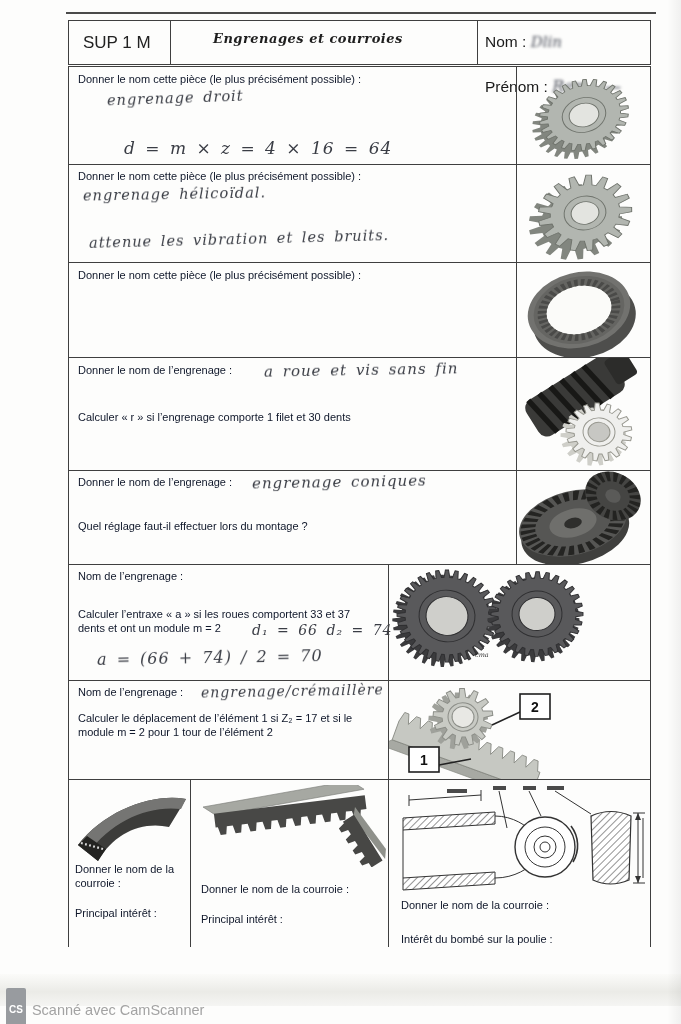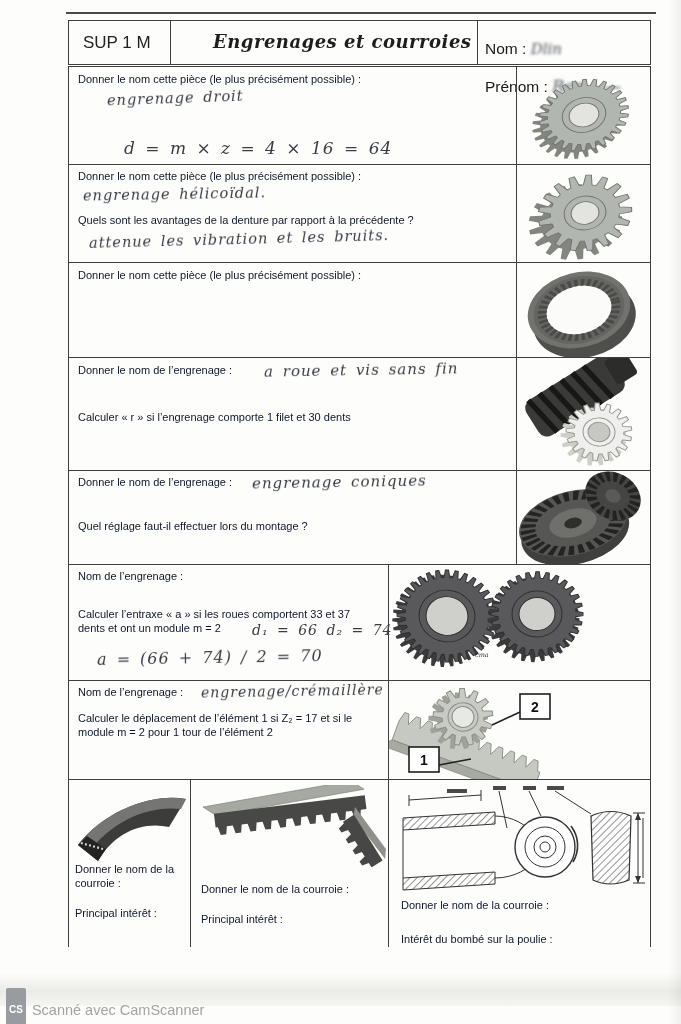--- a/index.html
+++ b/index.html
@@ -8,21 +8,21 @@
   .edge-right{position:absolute;top:0;right:0;width:14px;height:100%;
         background:linear-gradient(90deg,rgba(0,0,0,0),rgba(0,0,0,0.05));}
   .table-clip{position:absolute;left:0;top:0;width:681px;height:947px;overflow:hidden;}
   .topline{position:absolute;left:66px;top:12px;width:590px;height:2px;background:#4a4a4a;}
   .cell{position:absolute;border:1px solid #3f3f3f;box-sizing:border-box;background:transparent;}
   .q{position:absolute;font-weight:normal;font-size:11px;line-height:1.28;color:#0f172a;}
   .hw{position:absolute;font-family:"DejaVu Serif",serif;font-style:italic;color:#3a3d45;
       letter-spacing:1px;word-spacing:3px;filter:blur(0.25px);white-space:nowrap;}
   .hdr-code{position:absolute;font-size:17px;color:#222;}
   .hdr-title{position:absolute;font-family:"DejaVu Serif",serif;font-style:italic;font-weight:bold;
-      font-size:18px;color:#1e1e1e;letter-spacing:0.5px;}
+      font-size:13px;color:#1e1e1e;letter-spacing:0.5px;}
   .hdr-name-line{position:absolute;font-size:15.5px;color:#1a1a1a;white-space:nowrap;}
   .hw-blur{font-family:"DejaVu Serif",serif;font-style:italic;color:#4a4e59;filter:blur(1.4px);}
   .imgsvg{position:absolute;}
   .lblbox{fill:#ffffff;stroke:#1f1f1f;stroke-width:1.6;}
   .lbltxt{font-family:"Liberation Sans",sans-serif;font-weight:bold;font-size:14px;fill:#111;}
   .tinylogo{font-family:"DejaVu Serif",serif;font-style:italic;font-size:6.5px;fill:#2c2c2c;}
   .bottom-band{position:absolute;left:0;top:974px;width:681px;height:32px;
       background:linear-gradient(180deg,#fbfbf9 0%,#ebebe7 55%,#f5f5f3 100%);}
   .watermark{position:absolute;left:6px;top:988px;display:flex;align-items:center;gap:6px;}
   .cs-badge{display:inline-block;background:#989b9f;color:#fff;font-size:10px;font-weight:bold;
@@ -38,21 +38,21 @@
   <div class="table-clip">
     <div class="topline"></div>
 
     <div class="cell" style="left:68px;top:20px;width:103px;height:45px;">
       <span class="hdr-code" style="left:14px;top:12px;">SUP 1 M</span>
     </div>
     <div class="cell" style="left:170px;top:20px;width:308px;height:45px;">
       <span class="hdr-title" style="left:42px;top:10px;">Engrenages et courroies</span>
     </div>
     <div class="cell" style="left:477px;top:20px;width:174px;height:45px;">
-      <span class="hdr-name-line" style="left:7px;top:19px;text-align:center;">
+      <span class="hdr-name-line" style="left:7px;top:12px;text-align:center;">
         <span>Nom :</span>
         <span class="hw-blur" style="font-size:15px;">Dlin</span>
       </span>
       <span class="hdr-name-line" style="left:7px;top:22px;margin-top:34px;">
         <span>Prénom :</span>
         <span class="hw-blur" style="font-size:16px;">Ren ——</span>
       </span>
     </div>
 
     <div class="cell" style="left:68px;top:66px;width:449px;height:99px;">
@@ -67,21 +67,20 @@
             <polygon points="37.0,0.0 45.0,2.0 44.7,5.4 36.5,6.1 35.9,8.9 43.2,12.7 42.1,16.0 34.0,14.6 32.8,17.2 38.9,22.6 37.0,25.6 29.5,22.3 27.7,24.5 32.4,31.3 29.8,33.7 23.3,28.7 21.0,30.5 23.9,38.1 20.9,39.8 15.8,33.5 13.1,34.6 14.1,42.7 10.8,43.7 7.3,36.3 4.5,36.7 3.5,44.9 0.0,45.0 -1.6,37.0 -4.5,36.7 -7.4,44.4 -10.8,43.7 -10.4,35.5 -13.1,34.6 -17.8,41.3 -20.9,39.8 -18.6,32.0 -21.0,30.5 -27.1,35.9 -29.8,33.7 -25.7,26.6 -27.7,24.5 -34.9,28.3 -37.0,25.6 -31.3,19.7 -32.8,17.2 -40.7,19.2 -42.1,16.0 -35.1,11.6 -35.9,8.9 -44.1,8.9 -44.7,5.4 -36.9,2.9 -37.0,0.0 -45.0,-2.0 -44.7,-5.4 -36.5,-6.1 -35.9,-8.9 -43.2,-12.7 -42.1,-16.0 -34.0,-14.6 -32.8,-17.2 -38.9,-22.6 -37.0,-25.6 -29.5,-22.3 -27.7,-24.5 -32.4,-31.3 -29.8,-33.7 -23.3,-28.7 -21.0,-30.5 -23.9,-38.1 -20.9,-39.8 -15.8,-33.5 -13.1,-34.6 -14.1,-42.7 -10.8,-43.7 -7.3,-36.3 -4.5,-36.7 -3.5,-44.9 -0.0,-45.0 1.6,-37.0 4.5,-36.7 7.4,-44.4 10.8,-43.7 10.4,-35.5 13.1,-34.6 17.8,-41.3 20.9,-39.8 18.6,-32.0 21.0,-30.5 27.1,-35.9 29.8,-33.7 25.7,-26.6 27.7,-24.5 34.9,-28.3 37.0,-25.6 31.3,-19.7 32.8,-17.2 40.7,-19.2 42.1,-16.0 35.1,-11.6 35.9,-8.9 44.1,-8.9 44.7,-5.4 36.9,-2.9 " fill="#b2b6b0" stroke="#6f736c" stroke-width="1"></polygon>
             <circle r="22" fill="none" stroke="#6f736c" stroke-width="1"></circle>
             <circle r="15" fill="#e3e4e0" stroke="#6f736c"></circle>
           </g>
         </svg>
     </div>
 
     <div class="cell" style="left:68px;top:164px;width:449px;height:99px;">
       <div class="q" style="left:9px;top:4px;width:420px;">Donner le nom cette pièce (le plus précisément possible) :</div>
       <div class="hw" style="left:14px;top:21px;font-size:14.5px;transform:rotate(-1deg);">engrenage hélicoïdal.</div>
-      <div class="q" style="left:9px;top:48px;width:430px;">Quels sont les avantages de la denture par rapport à la précédente ?</div>
       <div class="hw" style="left:20px;top:66px;font-size:14.5px;transform:rotate(-1.5deg);">attenue les vibration et les bruits.</div>
     </div>
     <div class="cell" style="left:516px;top:164px;width:135px;height:99px;">
       <svg class="imgsvg" style="left:0;top:0;" width="133" height="97">
           <g transform="translate(68,48) rotate(-10) scale(1,0.8)">
             <polygon points="35.0,0.0 46.9,3.1 46.2,8.6 33.9,8.7 32.6,12.6 42.6,19.9 40.0,24.7 28.5,20.4 25.9,23.6 32.6,33.9 28.3,37.5 19.2,29.3 15.6,31.3 18.1,43.4 12.9,45.2 7.3,34.2 3.2,34.9 1.2,47.0 -4.3,46.8 -5.5,34.6 -9.6,33.7 -15.8,44.3 -20.9,42.1 -17.6,30.2 -21.1,27.9 -30.8,35.5 -34.7,31.7 -27.4,21.8 -29.8,18.4 -41.5,22.0 -43.8,17.0 -33.4,10.4 -34.4,6.4 -46.7,5.5 -47.0,0.0 -34.9,-2.3 -34.4,-6.4 -45.5,-11.7 -43.8,-17.0 -31.7,-14.8 -29.8,-18.4 -38.2,-27.3 -34.7,-31.7 -24.2,-25.2 -21.1,-27.9 -25.8,-39.3 -20.9,-42.1 -13.5,-32.3 -9.6,-33.7 -9.8,-46.0 -4.3,-46.8 -0.9,-35.0 3.2,-34.9 7.4,-46.4 12.9,-45.2 11.8,-33.0 15.6,-31.3 23.7,-40.6 28.3,-37.5 22.9,-26.5 25.9,-23.6 36.8,-29.3 40.0,-24.7 30.9,-16.4 32.6,-12.6 44.9,-14.0 46.2,-8.6 34.8,-4.1 " fill="#82867f" transform="translate(-11,9)"></polygon>
             <polygon points="35.0,0.0 46.9,3.1 46.2,8.6 33.9,8.7 32.6,12.6 42.6,19.9 40.0,24.7 28.5,20.4 25.9,23.6 32.6,33.9 28.3,37.5 19.2,29.3 15.6,31.3 18.1,43.4 12.9,45.2 7.3,34.2 3.2,34.9 1.2,47.0 -4.3,46.8 -5.5,34.6 -9.6,33.7 -15.8,44.3 -20.9,42.1 -17.6,30.2 -21.1,27.9 -30.8,35.5 -34.7,31.7 -27.4,21.8 -29.8,18.4 -41.5,22.0 -43.8,17.0 -33.4,10.4 -34.4,6.4 -46.7,5.5 -47.0,0.0 -34.9,-2.3 -34.4,-6.4 -45.5,-11.7 -43.8,-17.0 -31.7,-14.8 -29.8,-18.4 -38.2,-27.3 -34.7,-31.7 -24.2,-25.2 -21.1,-27.9 -25.8,-39.3 -20.9,-42.1 -13.5,-32.3 -9.6,-33.7 -9.8,-46.0 -4.3,-46.8 -0.9,-35.0 3.2,-34.9 7.4,-46.4 12.9,-45.2 11.8,-33.0 15.6,-31.3 23.7,-40.6 28.3,-37.5 22.9,-26.5 25.9,-23.6 36.8,-29.3 40.0,-24.7 30.9,-16.4 32.6,-12.6 44.9,-14.0 46.2,-8.6 34.8,-4.1 " fill="#b2b6b0" stroke="#6f736c" stroke-width="1"></polygon>
             <circle r="21" fill="none" stroke="#6f736c" stroke-width="1"></circle>
             <circle r="14" fill="#e3e4e0" stroke="#6f736c"></circle>
           </g>

